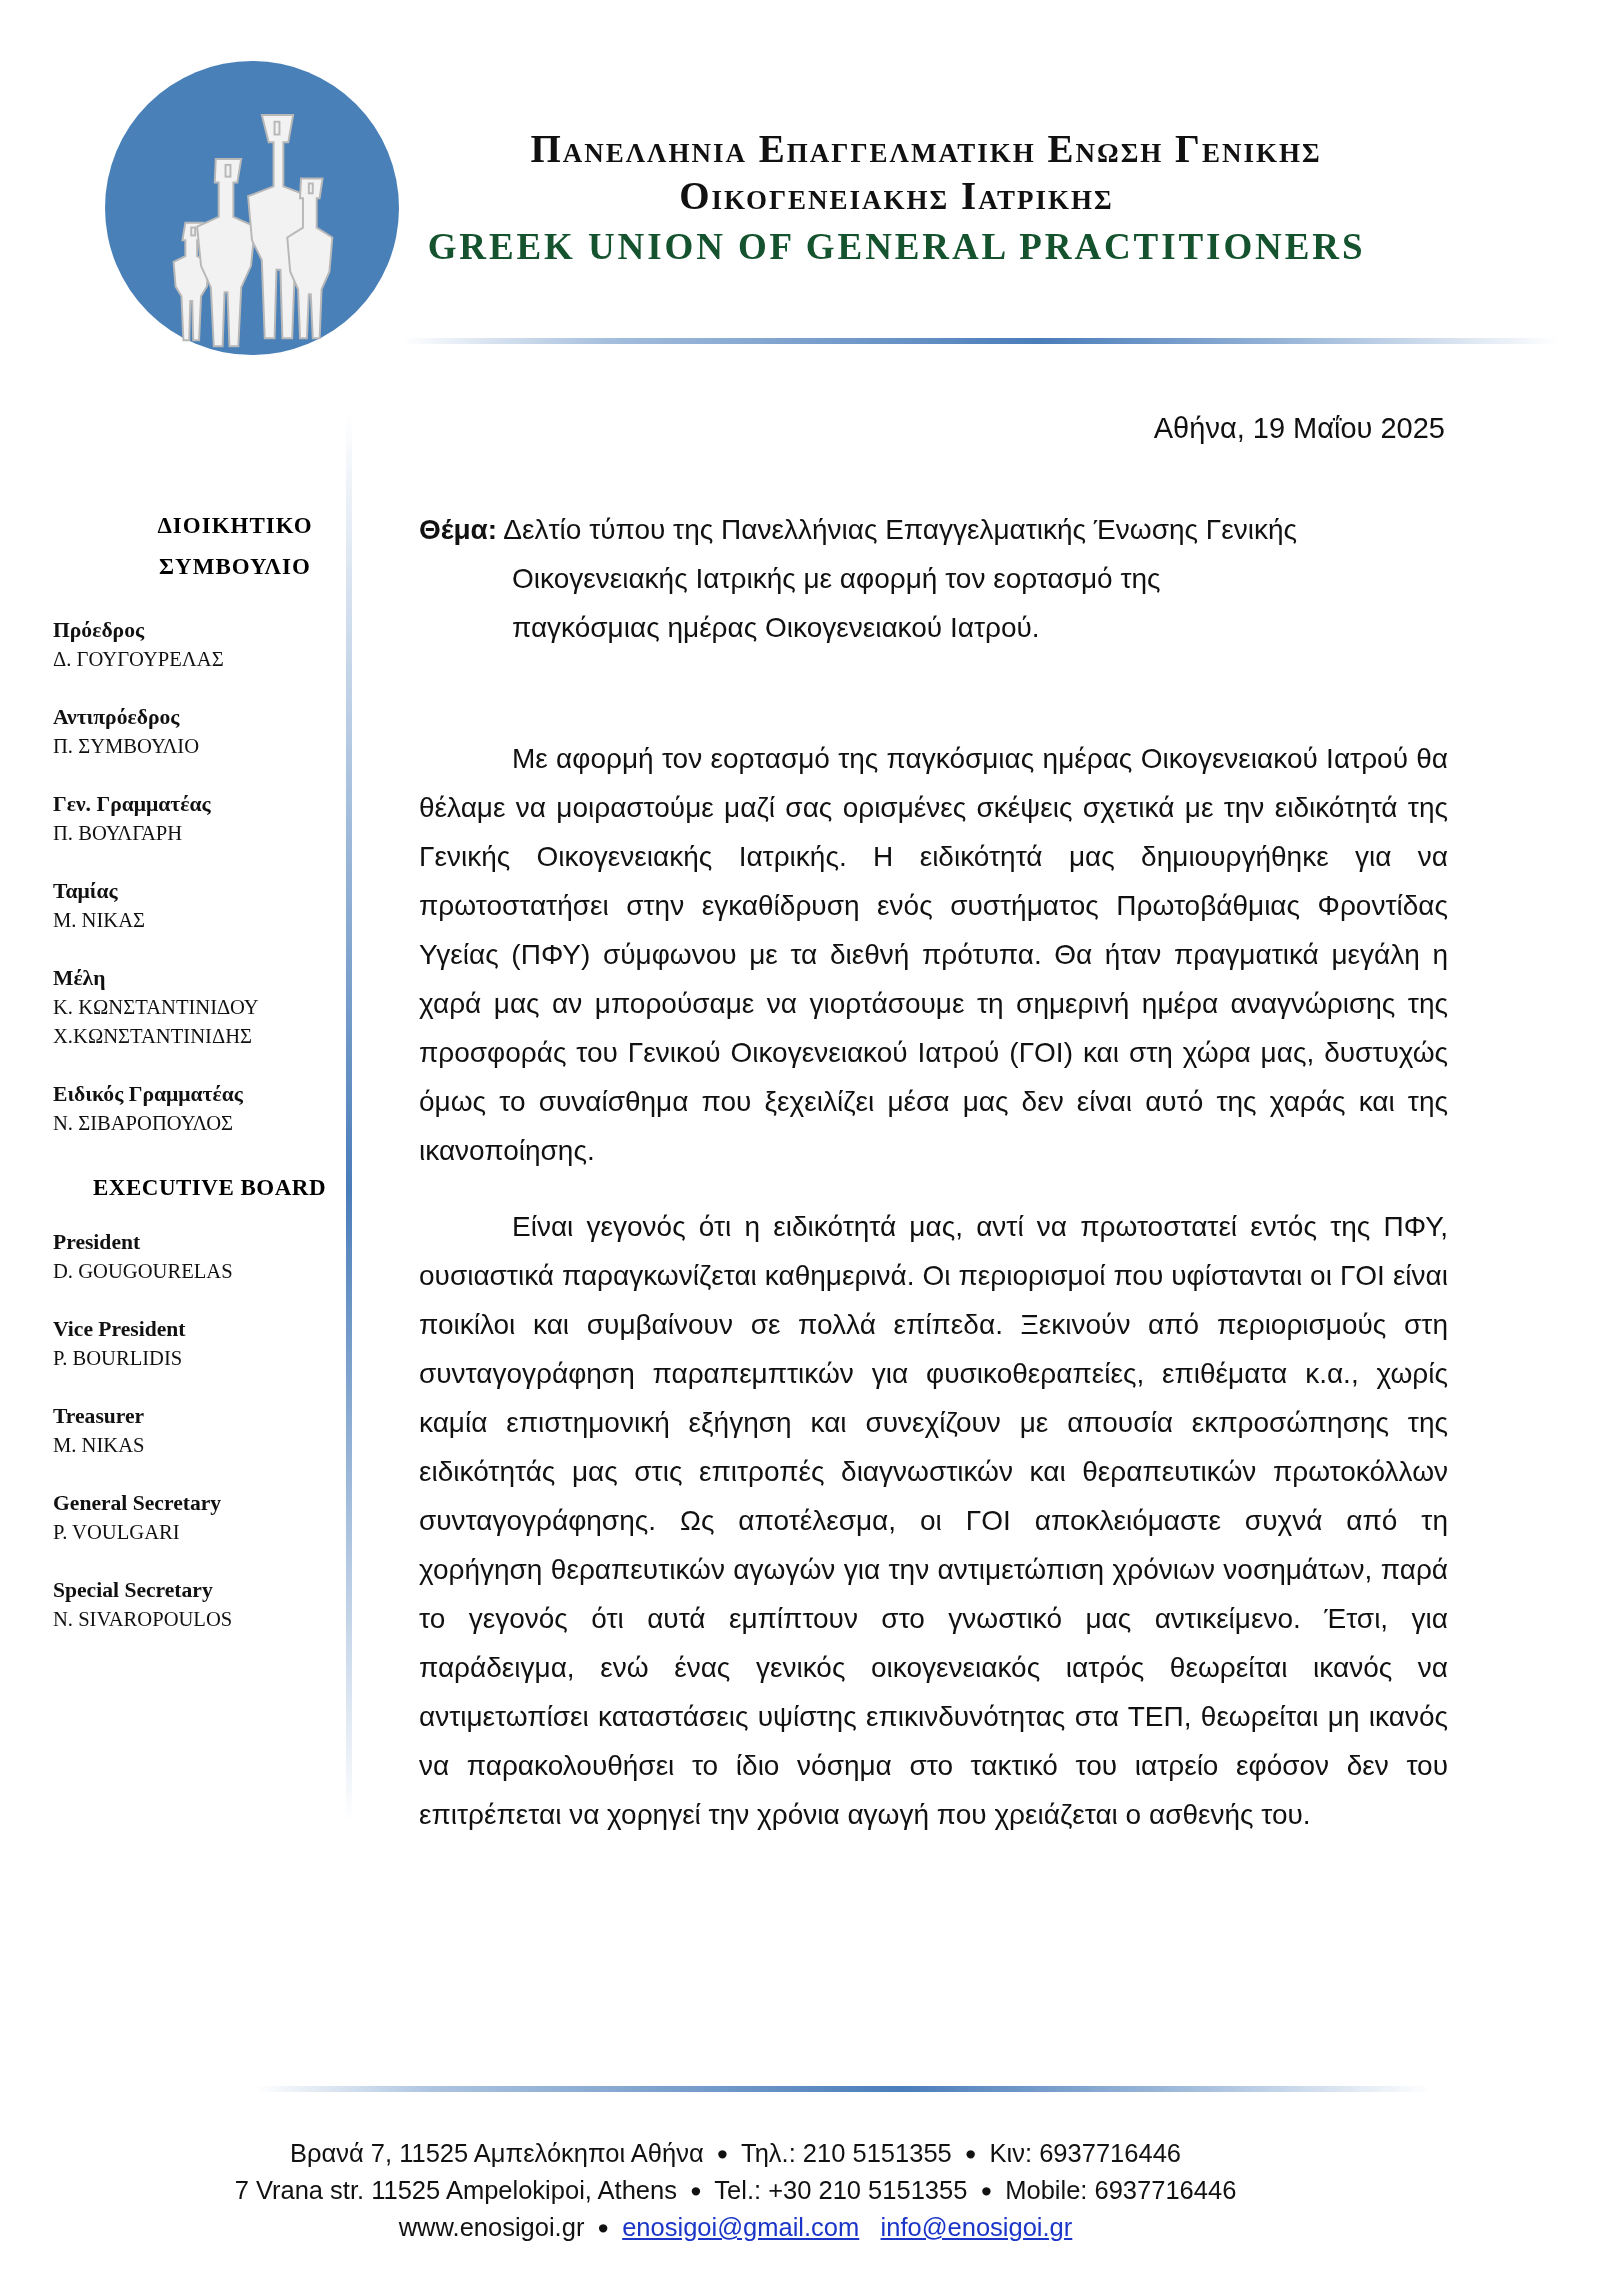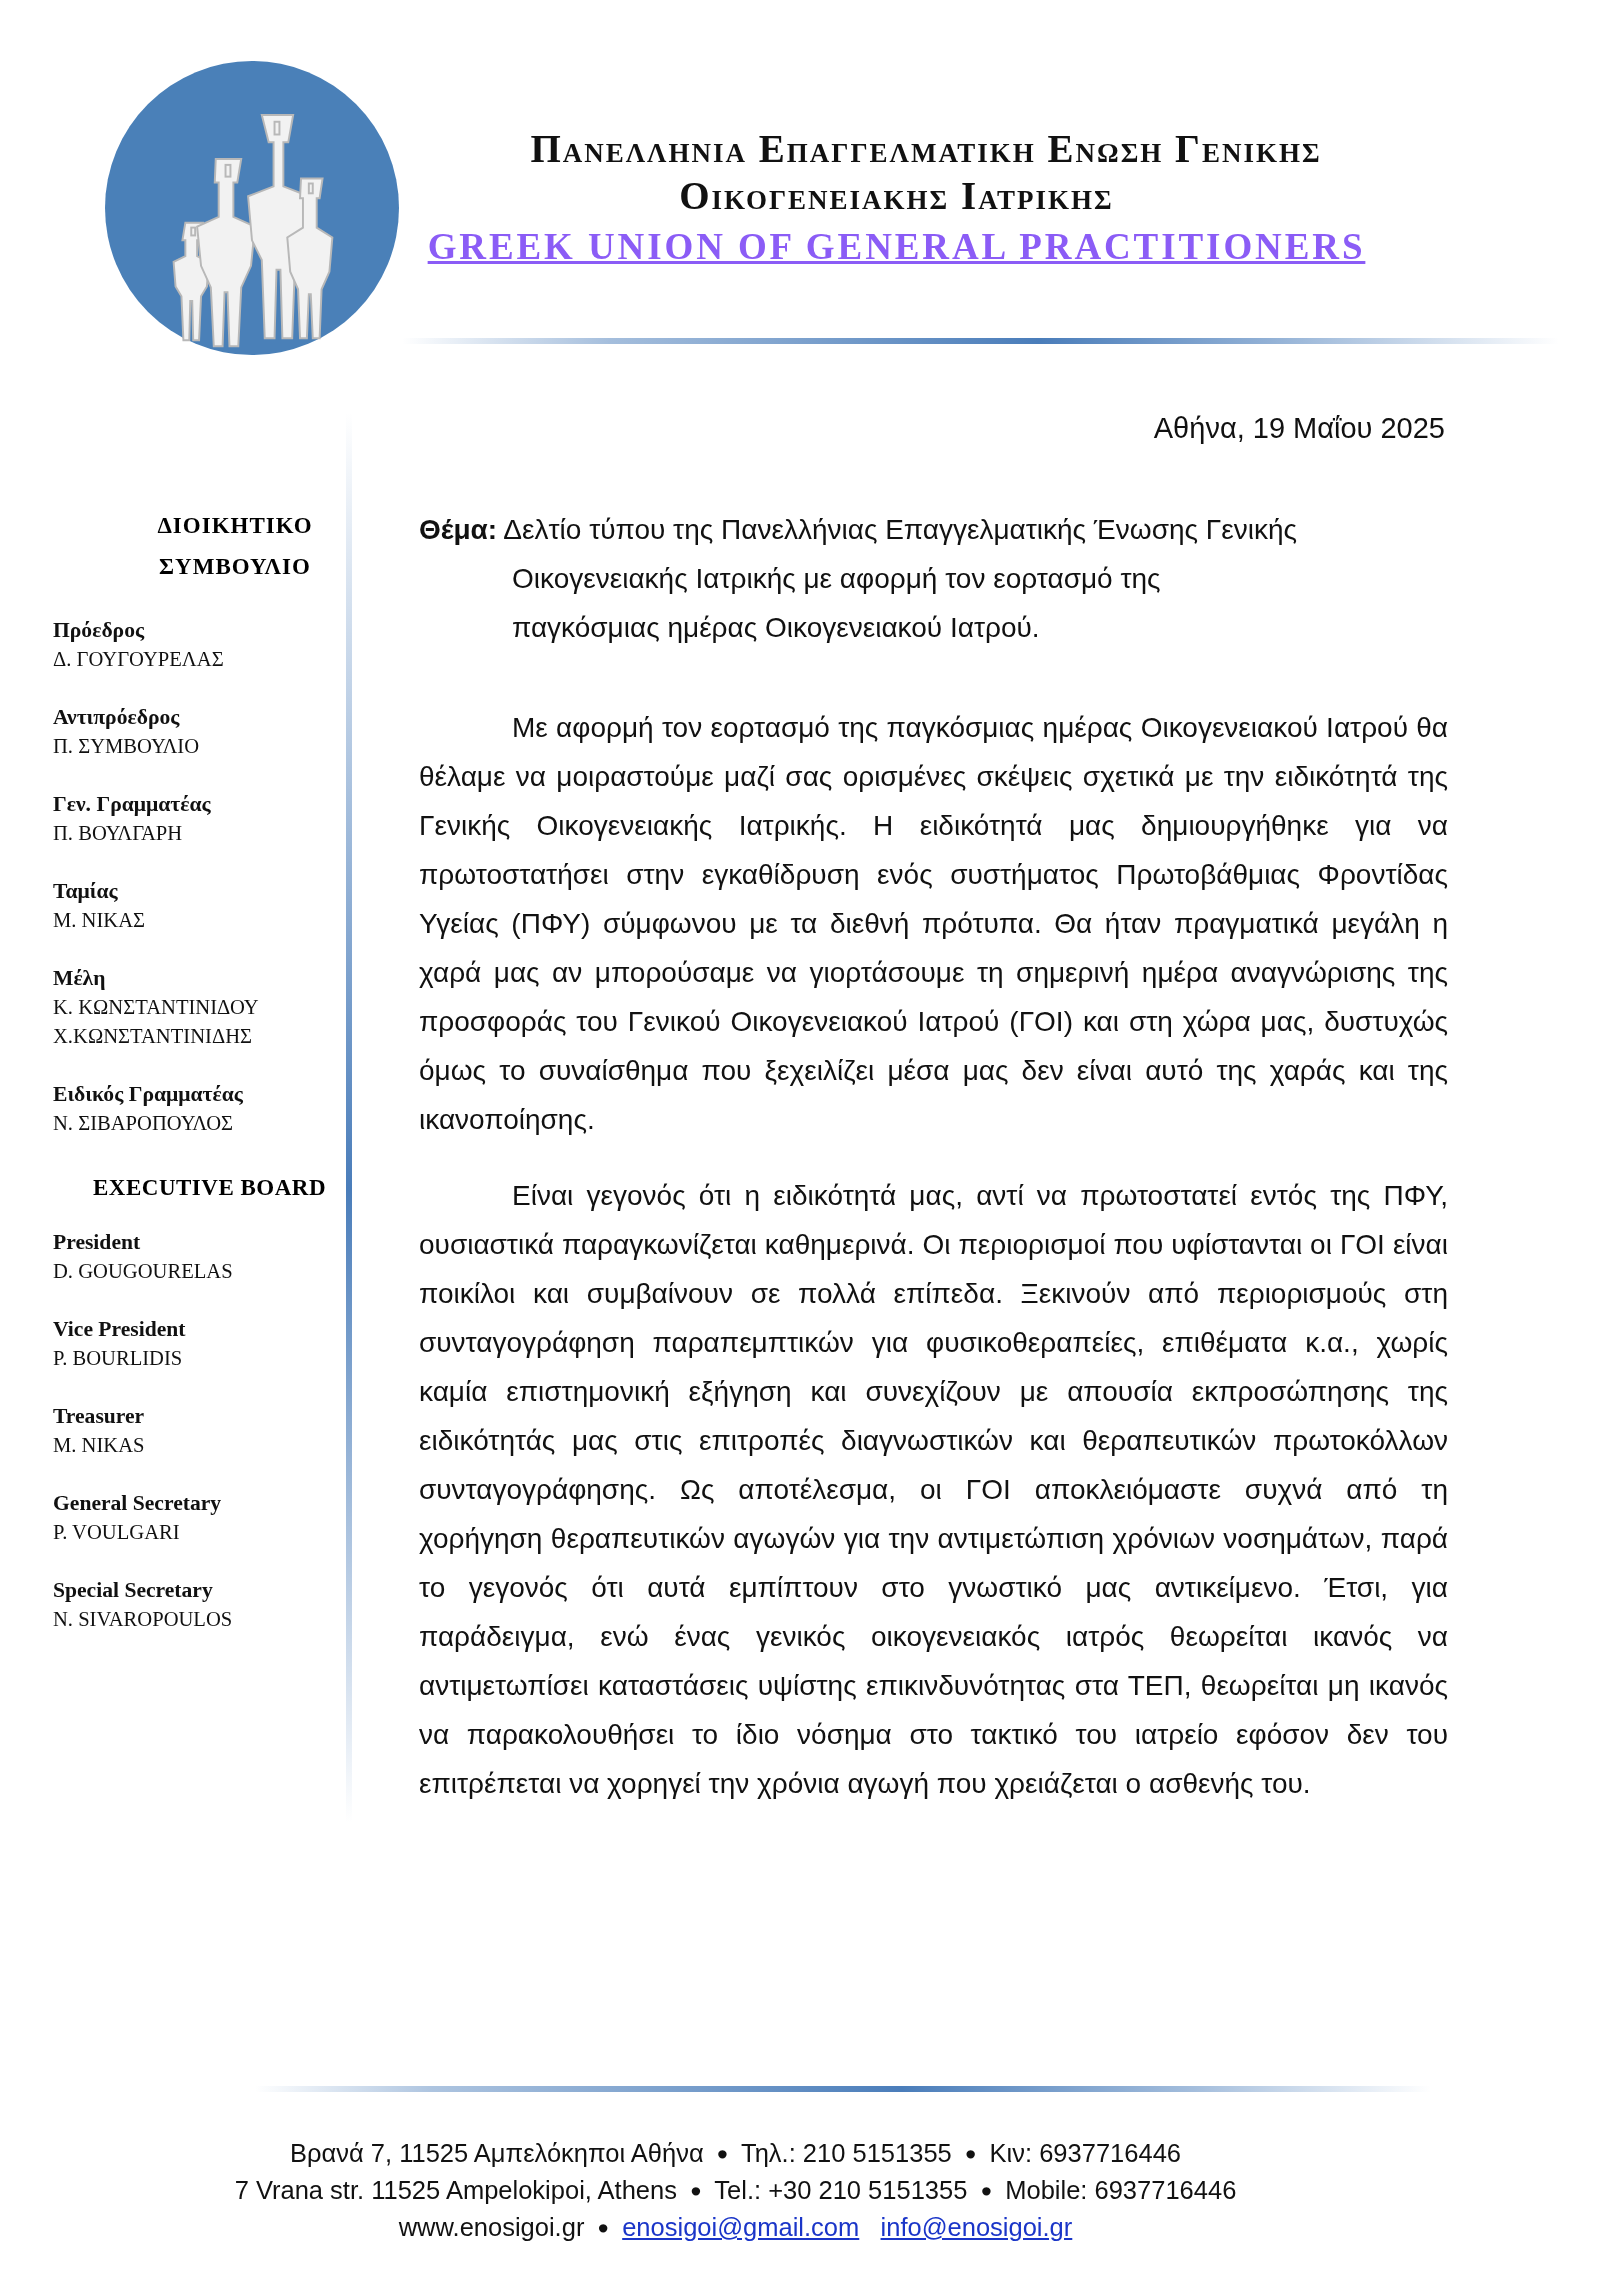--- a/index.html
+++ b/index.html
@@ -5,42 +5,42 @@
   html, body { margin: 0; padding: 0; background: #ffffff; }
   body { width: 1621px; height: 2293px; position: relative; overflow: hidden; font-family: "Liberation Sans", sans-serif; color: #111; }
 
   
   .logo { position: absolute; left: 105px; top: 61px; width: 294px; height: 294px; border-radius: 50%; background: #4a80b8; }
   .logo svg { position: absolute; left: 0; top: 0; width: 294px; height: 294px; }
   .org-title { position: absolute; left: 431px; top: 125px; width: 1127px; text-align: center; }
   .org-line1, .org-line2 { font-family: "Liberation Serif", serif; font-size: 39px; letter-spacing: 2px; color: #111; line-height: 47px; font-variant: small-caps; font-weight: bold; }
   .org-line1 { margin-left: -137px; }
   .org-line2 { margin-left: -196px; }
-  .org-line3 { font-family: "Liberation Serif", serif; font-size: 37px; letter-spacing: 2.9px; color: #8b5cf6; line-height: 55px; margin-left: -196px; font-weight: bold; text-decoration: underline; }
+  .org-line3 { font-family: "Liberation Serif", serif; font-size: 37px; letter-spacing: 2.9px; color: #14532d; line-height: 55px; margin-left: -196px; font-weight: bold; }
   .header-rule { position: absolute; left: 402px; top: 338px; width: 1157px; height: 5.9px;
     background: linear-gradient(to right, rgba(74,125,186,0) 0%, rgba(74,125,186,0.5) 18%, #4a7dba 55%, rgba(74,125,186,0.6) 75%, rgba(74,125,186,0) 100%); }
 
   
   .sidebar { position: absolute; left: 53px; top: 505px; width: 294px; font-family: "Liberation Serif", serif; }
   .sb-heading { color: #000000; font-weight: bold; font-size: 23px; text-align: center; line-height: 41px; width: 284px; margin-left: 40px; }
   .sb-heading.en { text-align: left; margin-top: 21.6px; margin-bottom: 19.6px; letter-spacing: 0.5px; }
   .sb-heading.gr { margin-bottom: 29px; letter-spacing: 1px; }
   .sb-role { margin-bottom: 29px; }
   .sb-role-title { font-weight: bold; font-size: 21.6px; line-height: 29px; color: #111; }
   .sb-role-name { font-size: 20.6px; line-height: 29px; color: #111; }
   .vrule { position: absolute; left: 346px; top: 412px; width: 5.9px; height: 1411px;
     background: linear-gradient(to bottom, rgba(74,125,186,0) 0%, rgba(74,125,186,0.35) 20%, #4a7dba 55%, rgba(74,125,186,0.45) 80%, rgba(74,125,186,0) 100%); }
 
   
   .date { position: absolute; right: 176px; top: 412px; font-size: 29px; color: #111; font-family: "Liberation Sans", sans-serif; }
   .subject { position: absolute; left: 419px; top: 505px; width: 1039px; font-size: 28px; line-height: 49px; }
   .subject-label { font-weight: bold; }
   .subject-line { display: block; padding-left: 93px; }
   .subject-line.first { padding-left: 0; }
-  .body { position: absolute; left: 419px; top: 703px; width: 1029px; font-size: 28px; line-height: 49px; text-align: justify; }
+  .body { position: absolute; left: 419px; top: 734px; width: 1029px; font-size: 28px; line-height: 49px; text-align: justify; }
   .body p { margin: 0 0 26.5px 0; text-indent: 93px; }
 
   
   .footer-rule { position: absolute; left: 255px; top: 2086px; width: 1176px; height: 5.9px;
     background: linear-gradient(to right, rgba(74,125,186,0) 0%, rgba(74,125,186,0.45) 15%, #4a7dba 55%, rgba(74,125,186,0.5) 80%, rgba(74,125,186,0) 100%); }
   .footer { position: absolute; left: 0; top: 2135px; width: 1471px; text-align: center; font-size: 25.5px; line-height: 37px; color: #111; }
   .footer a { color: #1a35c8; text-decoration: underline; }
   .bullet { font-size: 19.6px; vertical-align: 2px; padding: 0 5.9px; }
 </style>
 </head>

